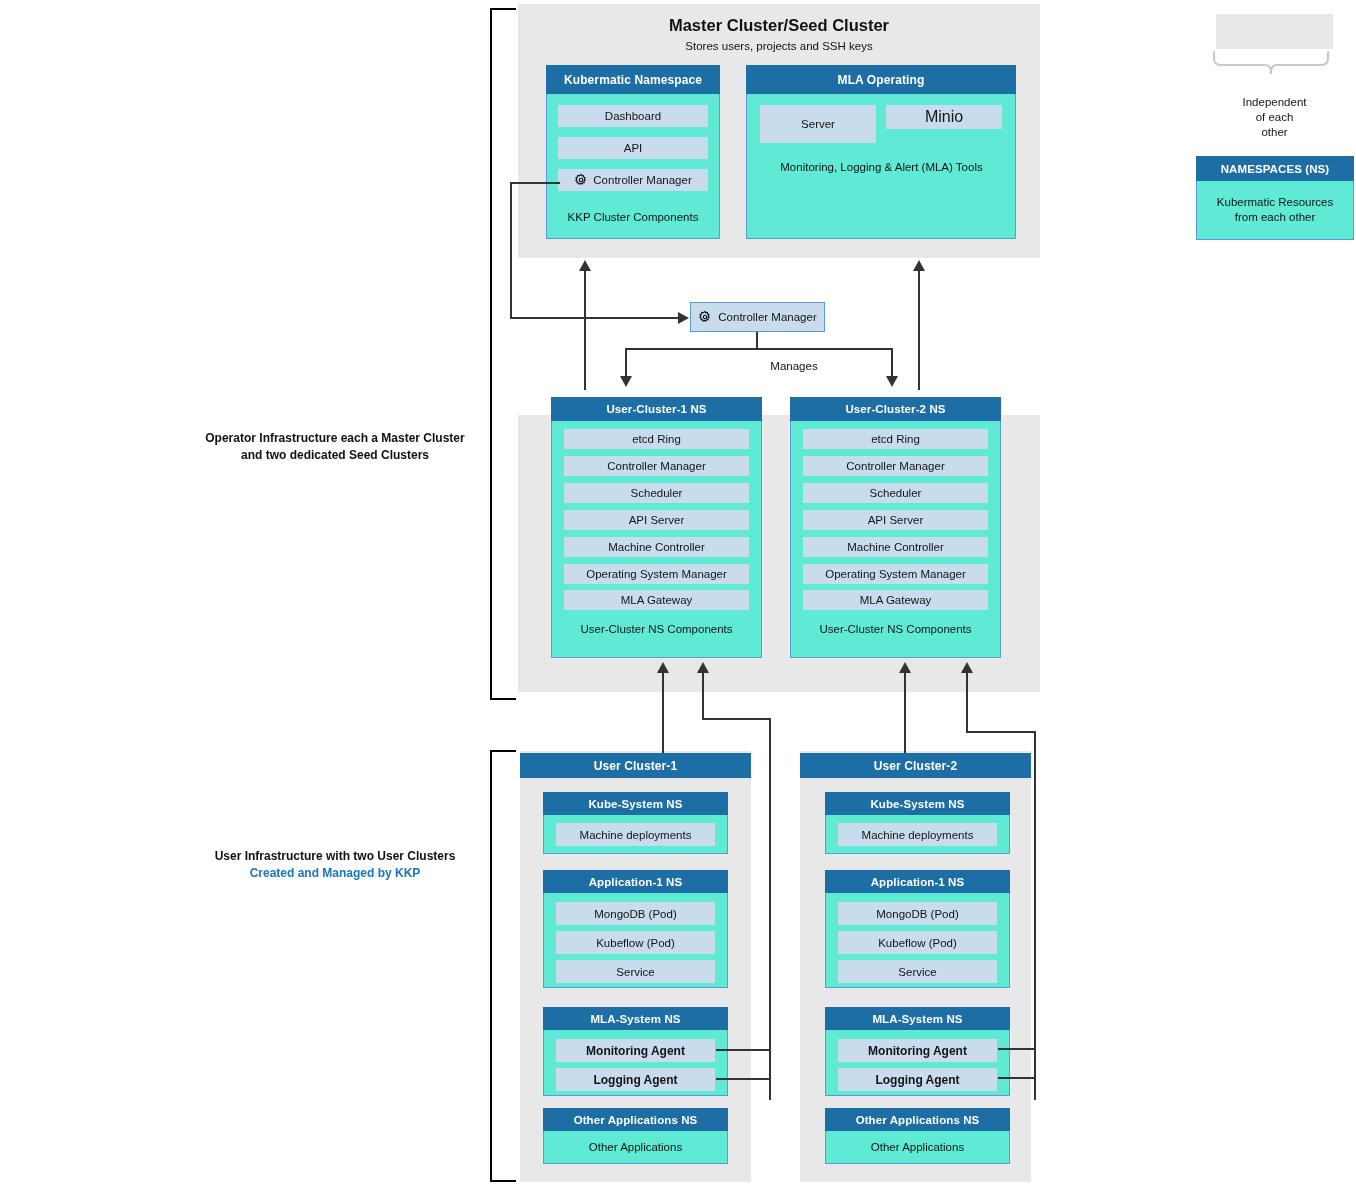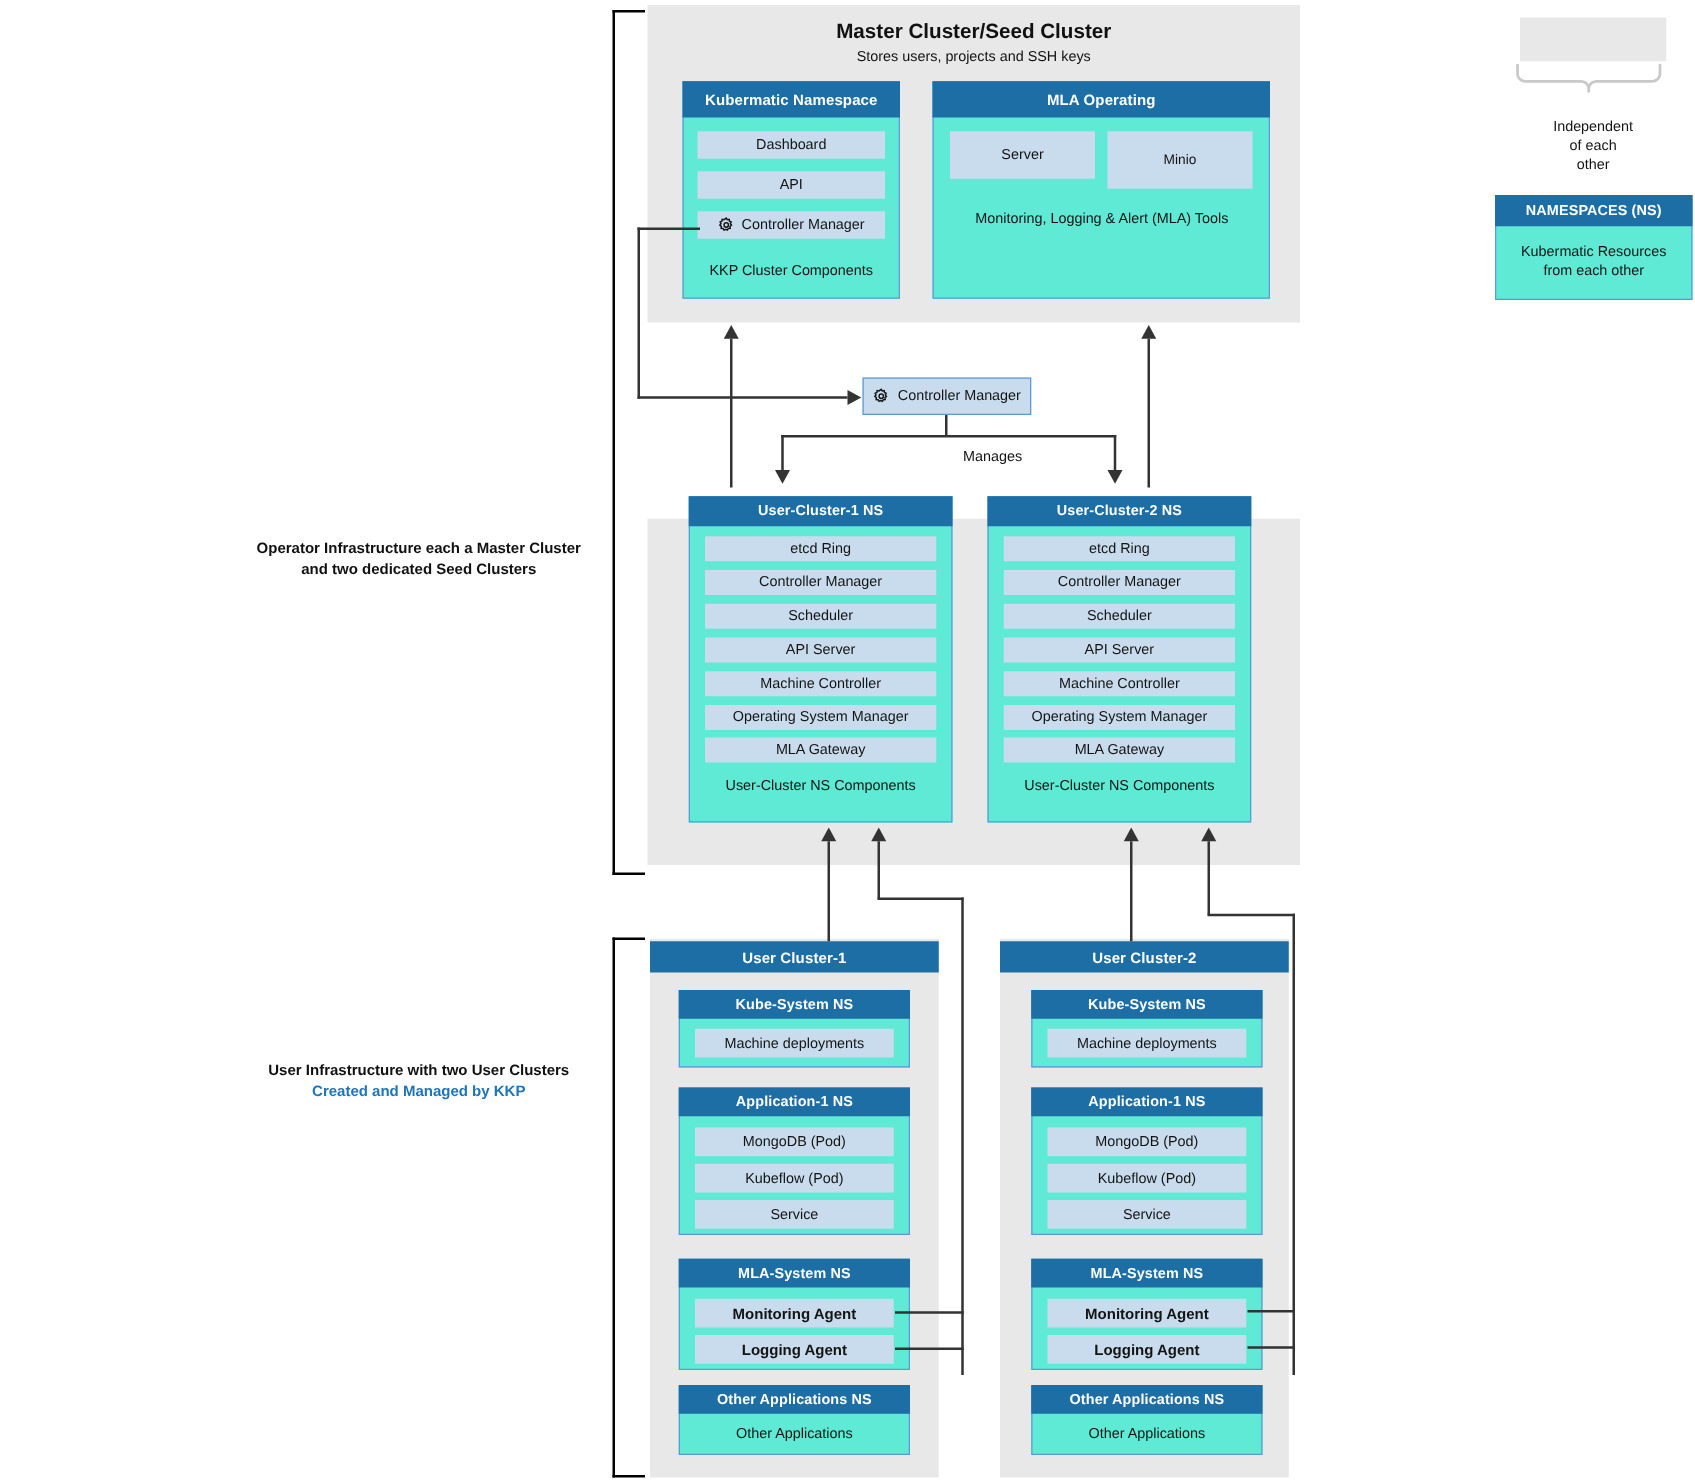--- a/index.html
+++ b/index.html
@@ -135,21 +135,21 @@
       </span>
       <span>Controller Manager</span>
     </div>
     <div class="cap" style="margin:8px 0 0 0;height:36px;font-size:11.5px;">KKP Cluster Components</div>
   </div>
 
   <div class="abs panel" style="left:746px;top:65px;width:270px;height:174px;">
     <div class="panel-hdr" style="height:29px;font-size:12px;margin:-1px -1px 0 -1px;">MLA Operating</div>
     <div style="display:flex;gap:10px;margin:11px 13px 0 13px;">
       <div class="chip" style="flex:1;height:38px;font-size:11.5px;">Server</div>
-      <div class="chip" style="flex:1;height:46px;font-size:11px;">Minio</div>
+      <div class="chip" style="flex:1;height:24px;font-size:16px;">Minio</div>
     </div>
     <div class="cap" style="margin:6px 0 0 1px;height:36px;font-size:11.5px;">Monitoring, Logging &amp; Alert (MLA) Tools</div>
   </div>
 
   <div class="ln hline abs" style="left:510px;top:182px;width:50px;"></div>
   <div class="ln vline abs" style="left:510px;top:182px;height:137px;"></div>
   <div class="ln hline abs" style="left:510px;top:317px;width:168px;"></div>
   <div class="arrow-right abs" style="left:678px;top:312px;"></div>
 
   <div class="abs cm-box" style="left:690px;top:302px;width:135px;height:30px;font-size:11.5px;">

